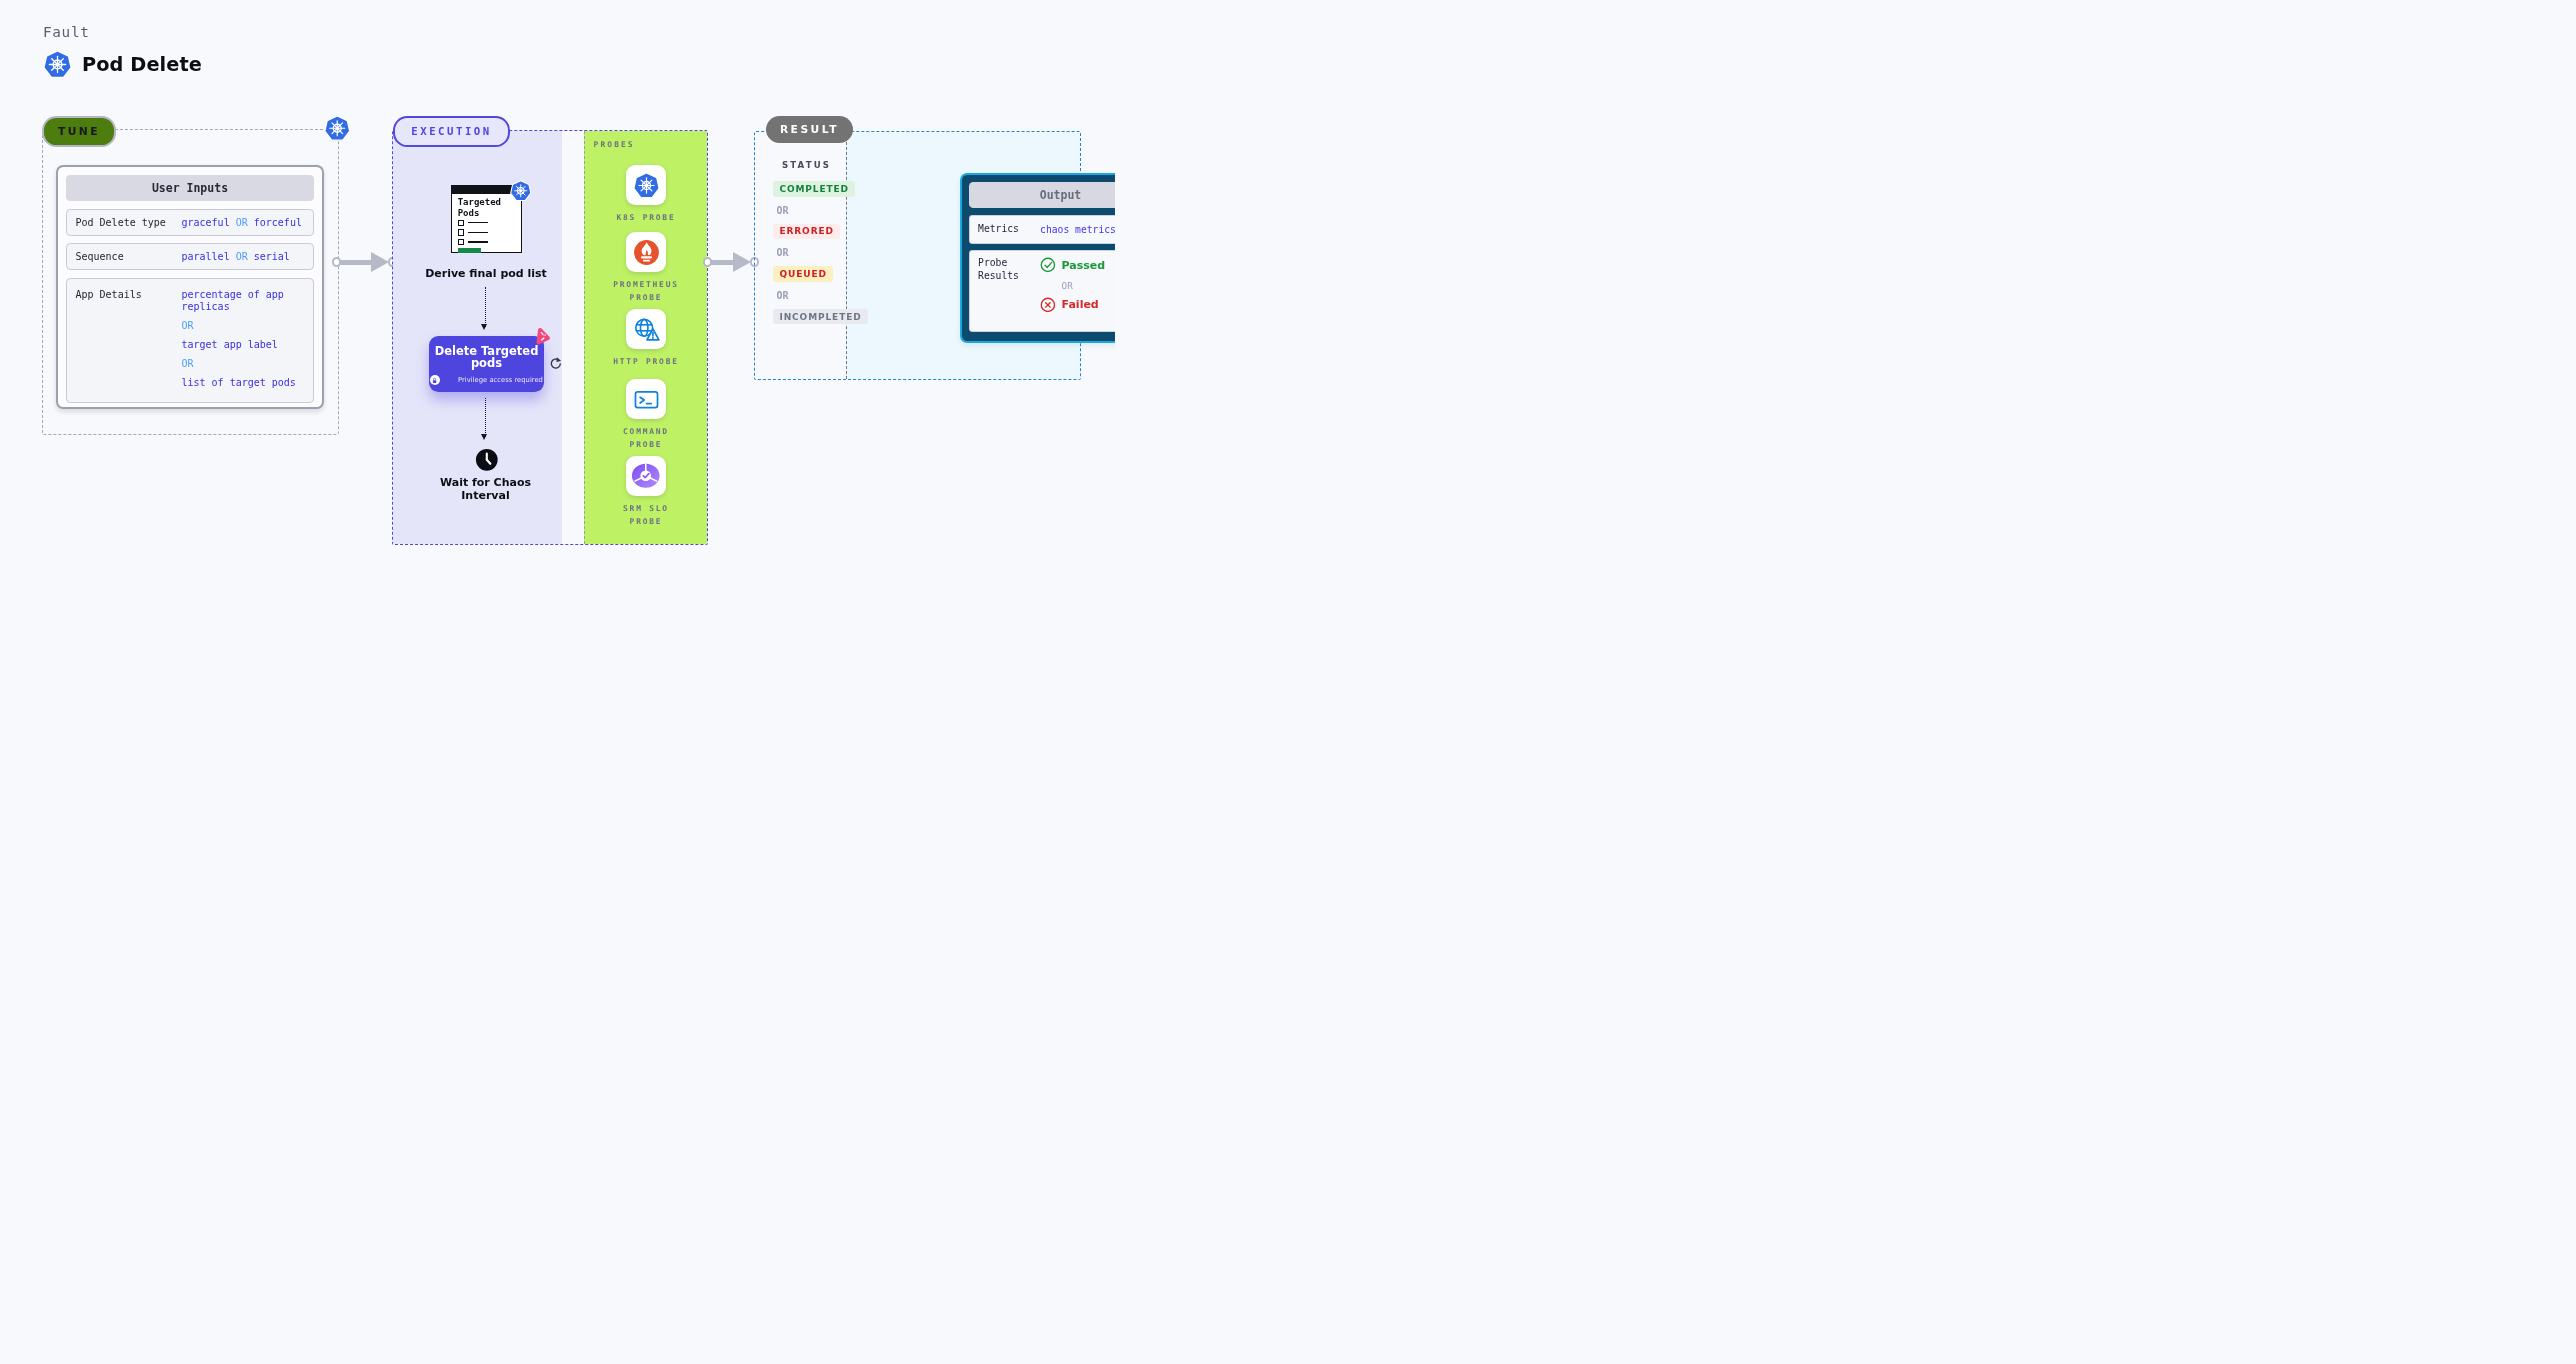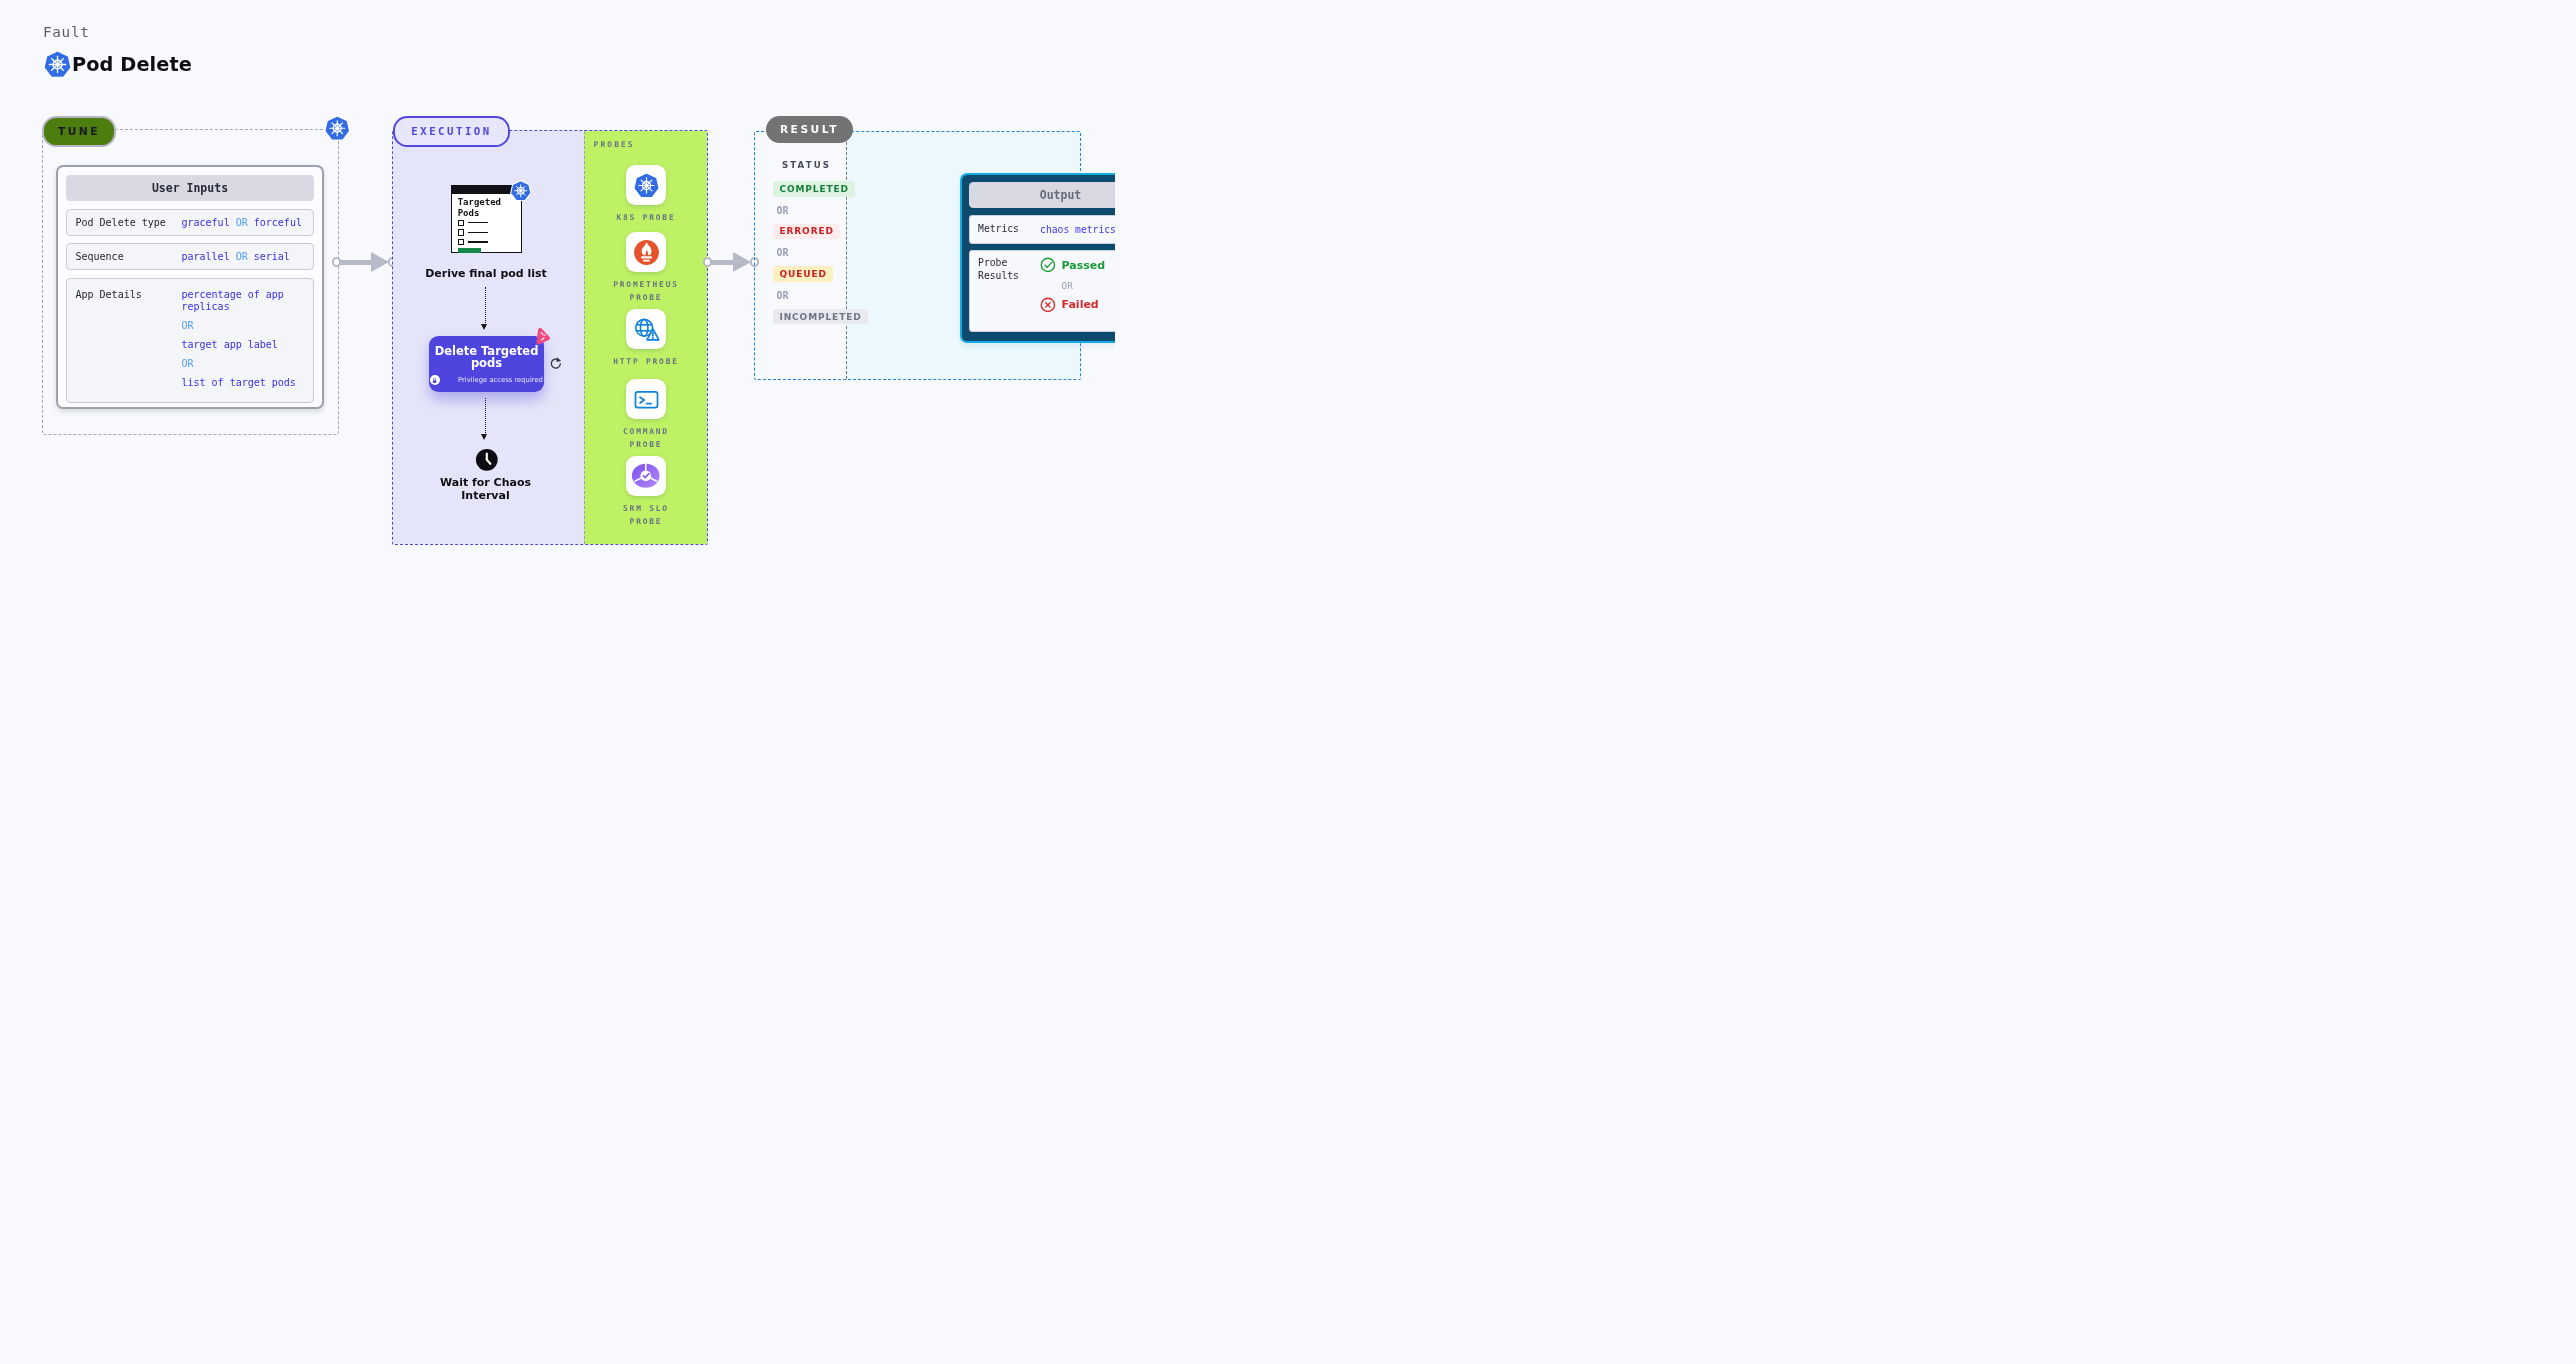--- a/index.html
+++ b/index.html
@@ -5,21 +5,21 @@
   html,body{margin:0;padding:0;background:#f8f9fc;}
   .mono{font-family:"DejaVu Sans Mono","Liberation Mono",monospace;}
   .sans{font-family:"DejaVu Sans","Liberation Sans",sans-serif;}
   #canvas{position:relative;width:1115px;height:590px;background:#f8f9fc;overflow:hidden;
           font-family:"DejaVu Sans","Liberation Sans",sans-serif;}
   svg.sym{display:block;}
 
   
   .eyebrow{position:absolute;left:43px;top:23.6px;font-family:"DejaVu Sans Mono","Liberation Mono",monospace;
            font-size:14.3px;color:#5b6070;letter-spacing:0.7px;}
-  .title-row{position:absolute;left:43px;top:50px;display:flex;align-items:center;}
+  .title-row{position:absolute;left:43px;top:50px;display:flex;align-items:center;gap:10px;}
   .title-row h1{margin:0;font-size:19.3px;font-weight:bold;color:#0c0e14;letter-spacing:0.1px;}
 
   
   .pill{position:absolute;z-index:3;display:flex;align-items:center;justify-content:center;
         border-radius:14.3px;font-weight:bold;letter-spacing:2.5px;font-size:10.7px;}
 
   
   .tune-box{position:absolute;left:42px;top:129px;width:295px;height:304px;
             border:1.4px dashed #a3a7b4;border-radius:2.9px;}
   .tune-pill{left:42px;top:116px;width:70px;height:26.5px;background:#4d7c0f;
@@ -51,21 +51,21 @@
                 border-bottom:10px solid transparent;border-left:18px solid #b6bac6;}
   .harrow .dot{position:absolute;top:5.4px;width:9.3px;height:9.3px;border-radius:50%;
                background:#fff;border:2.1px solid #b6bac6;box-sizing:border-box;}
 
   
   .exec-box{position:absolute;left:392px;top:130px;width:316px;height:415px;
             border:1.8px dashed #5047d8;border-radius:2.1px;box-sizing:border-box;}
   .exec-pill{left:393px;top:116px;width:113px;height:27px;background:#e7e6fb;
              border:2.1px solid #5348dc;color:#4f46e0;
              font-family:"DejaVu Sans Mono","Liberation Mono",monospace;}
-  .exec-main{position:absolute;left:0;top:0;bottom:0;width:191px;background:#e5e5f9;}
+  .exec-main{position:absolute;left:0;top:0;bottom:0;width:169px;background:#e5e5f9;}
   .probes-panel{position:absolute;left:191px;top:0;bottom:0;right:0;background:#bef264;
                 border-left:1.4px dashed #9aa0ae;}
   .probes-title{position:absolute;left:8.6px;top:8.6px;font-family:"DejaVu Sans Mono","Liberation Mono",monospace;
                 font-weight:bold;font-size:7.9px;letter-spacing:2.1px;color:#6b7280;}
   .probe{position:absolute;left:0;width:100%;display:flex;flex-direction:column;align-items:center;}
   .probe-card{width:40px;height:40px;background:#fff;border-radius:9.3px;
               box-shadow:0 1.4px 4.3px rgba(60,65,90,.18);display:flex;align-items:center;justify-content:center;}
   .probe-label{margin-top:5.7px;text-align:center;font-family:"DejaVu Sans Mono","Liberation Mono",monospace;
                font-weight:bold;font-size:7.9px;letter-spacing:1.8px;color:#6b7280;line-height:1.65;width:85px;}
 

